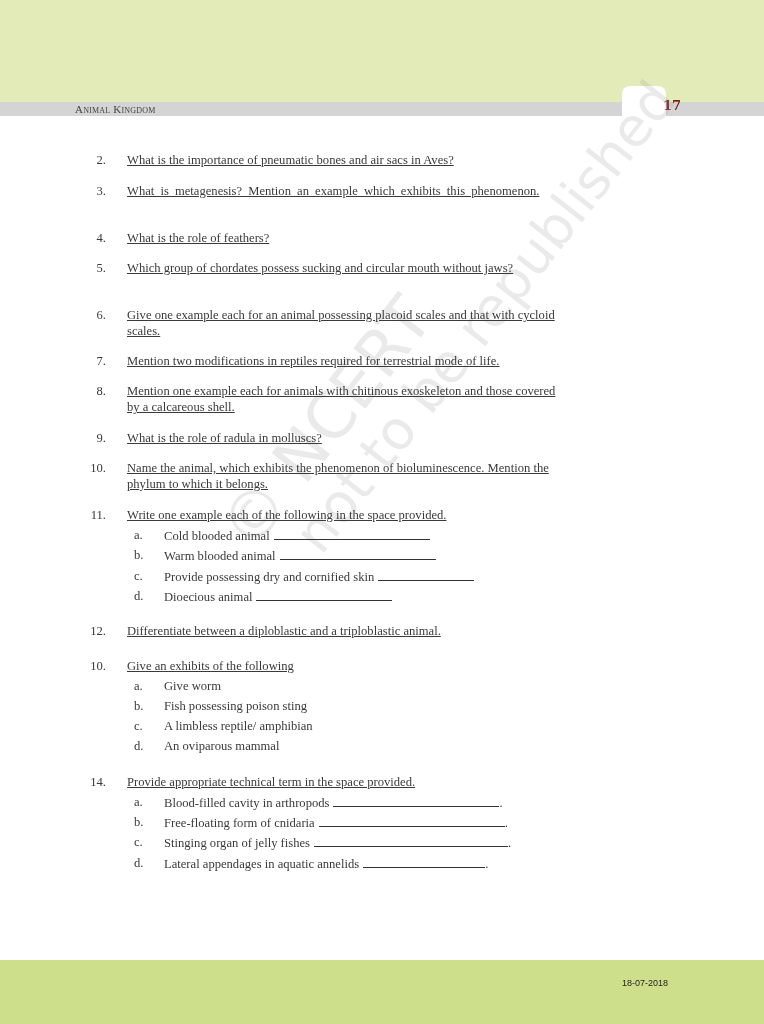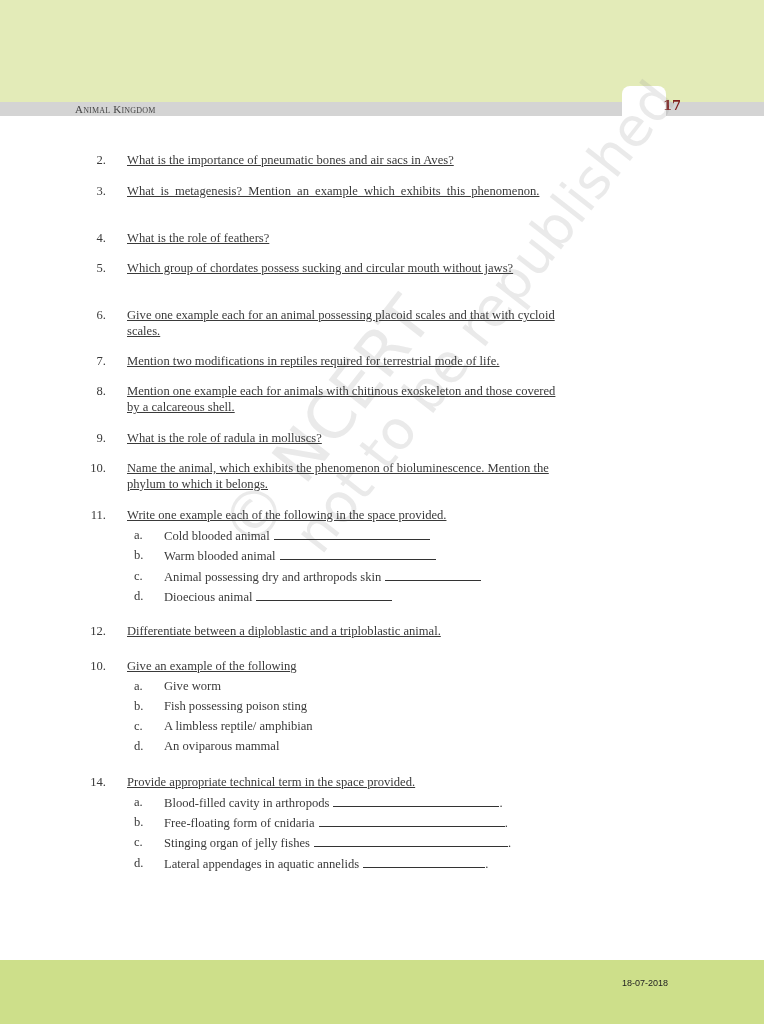--- a/index.html
+++ b/index.html
@@ -100,35 +100,35 @@
   <div class="sub" style="top:527px">
     <span class="letter">a.</span>
     <span class="stext"><span>Cold blooded animal</span><span class="blank" style="width:156px"></span></span>
   </div>
   <div class="sub" style="top:547px">
     <span class="letter">b.</span>
     <span class="stext"><span>Warm blooded animal</span><span class="blank" style="width:156px"></span></span>
   </div>
   <div class="sub" style="top:568px">
     <span class="letter">c.</span>
-    <span class="stext"><span>Animal possessing dry and arthropods skin</span><span class="blank" style="width:96px"></span></span>
+    <span class="stext"><span>Provide possessing dry and cornified skin</span><span class="blank" style="width:96px"></span></span>
   </div>
   <div class="sub" style="top:588px">
     <span class="letter">d.</span>
     <span class="stext"><span>Dioecious  animal</span><span class="blank" style="width:136px"></span></span>
   </div>
 
   <div class="q" style="top:623px">
     <span class="num">12.</span>
     <span class="text">Differentiate between a diploblastic and a triploblastic animal.</span>
   </div>
 
   <div class="q" style="top:658px">
     <span class="num">10.</span>
-    <span class="text">Give an example of  the following</span>
+    <span class="text">Give an exhibits of  the following</span>
   </div>
   <div class="sub" style="top:678px">
     <span class="letter">a.</span>
     <span class="stext">Give worm</span>
   </div>
   <div class="sub" style="top:698px">
     <span class="letter">b.</span>
     <span class="stext">Fish possessing poison sting</span>
   </div>
   <div class="sub" style="top:718px">

